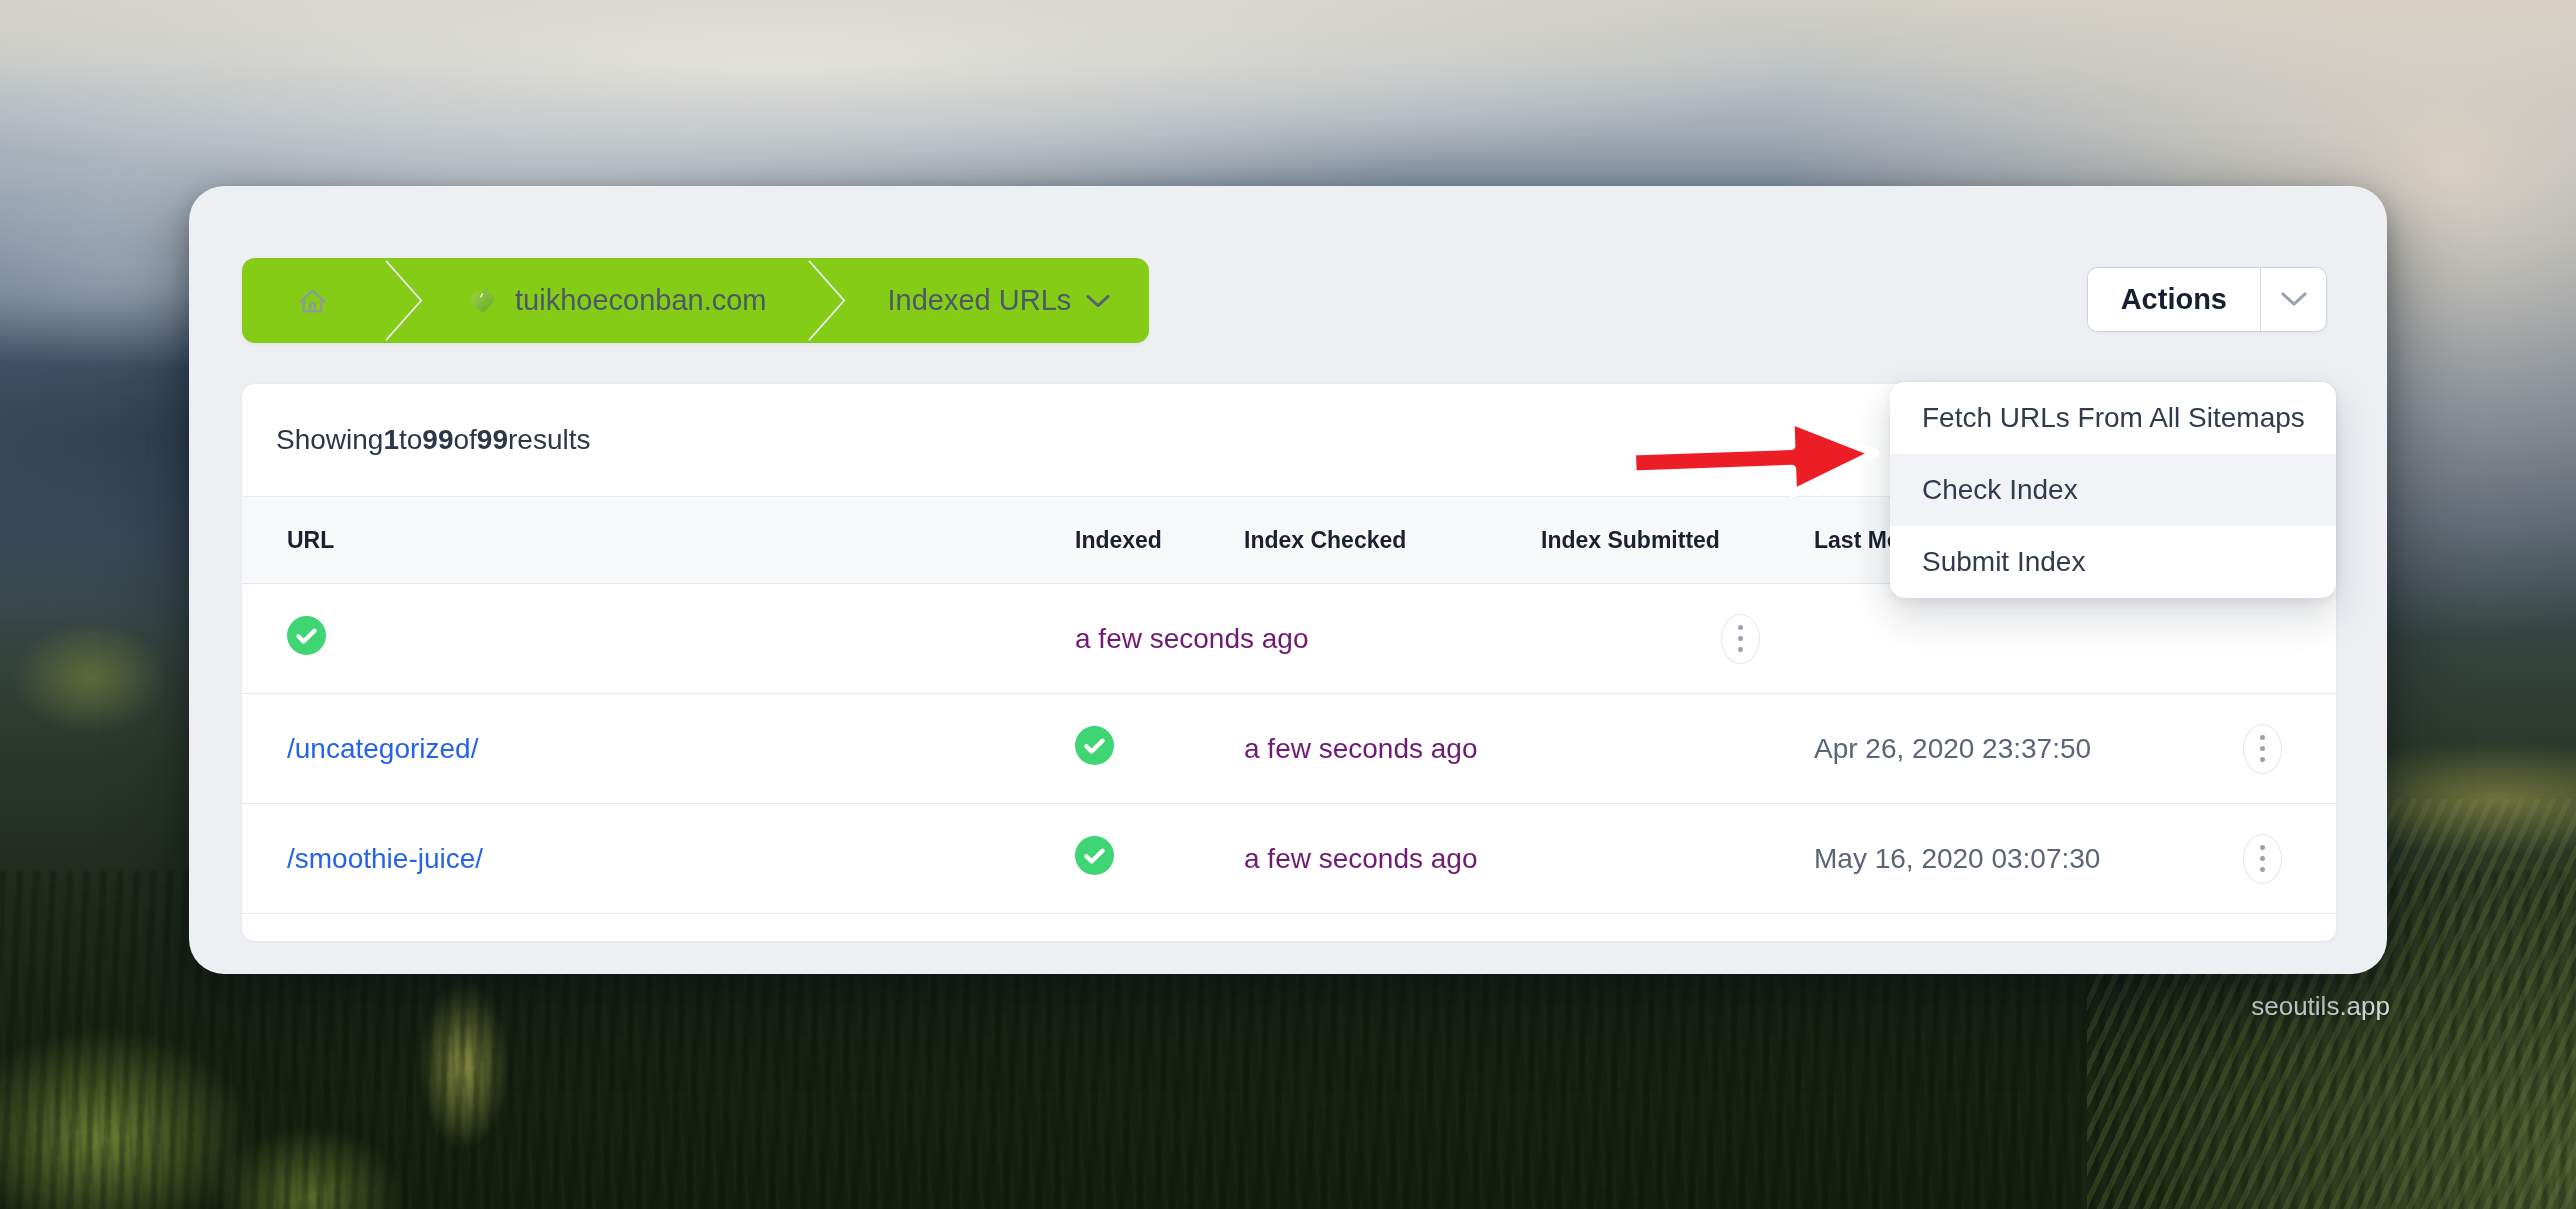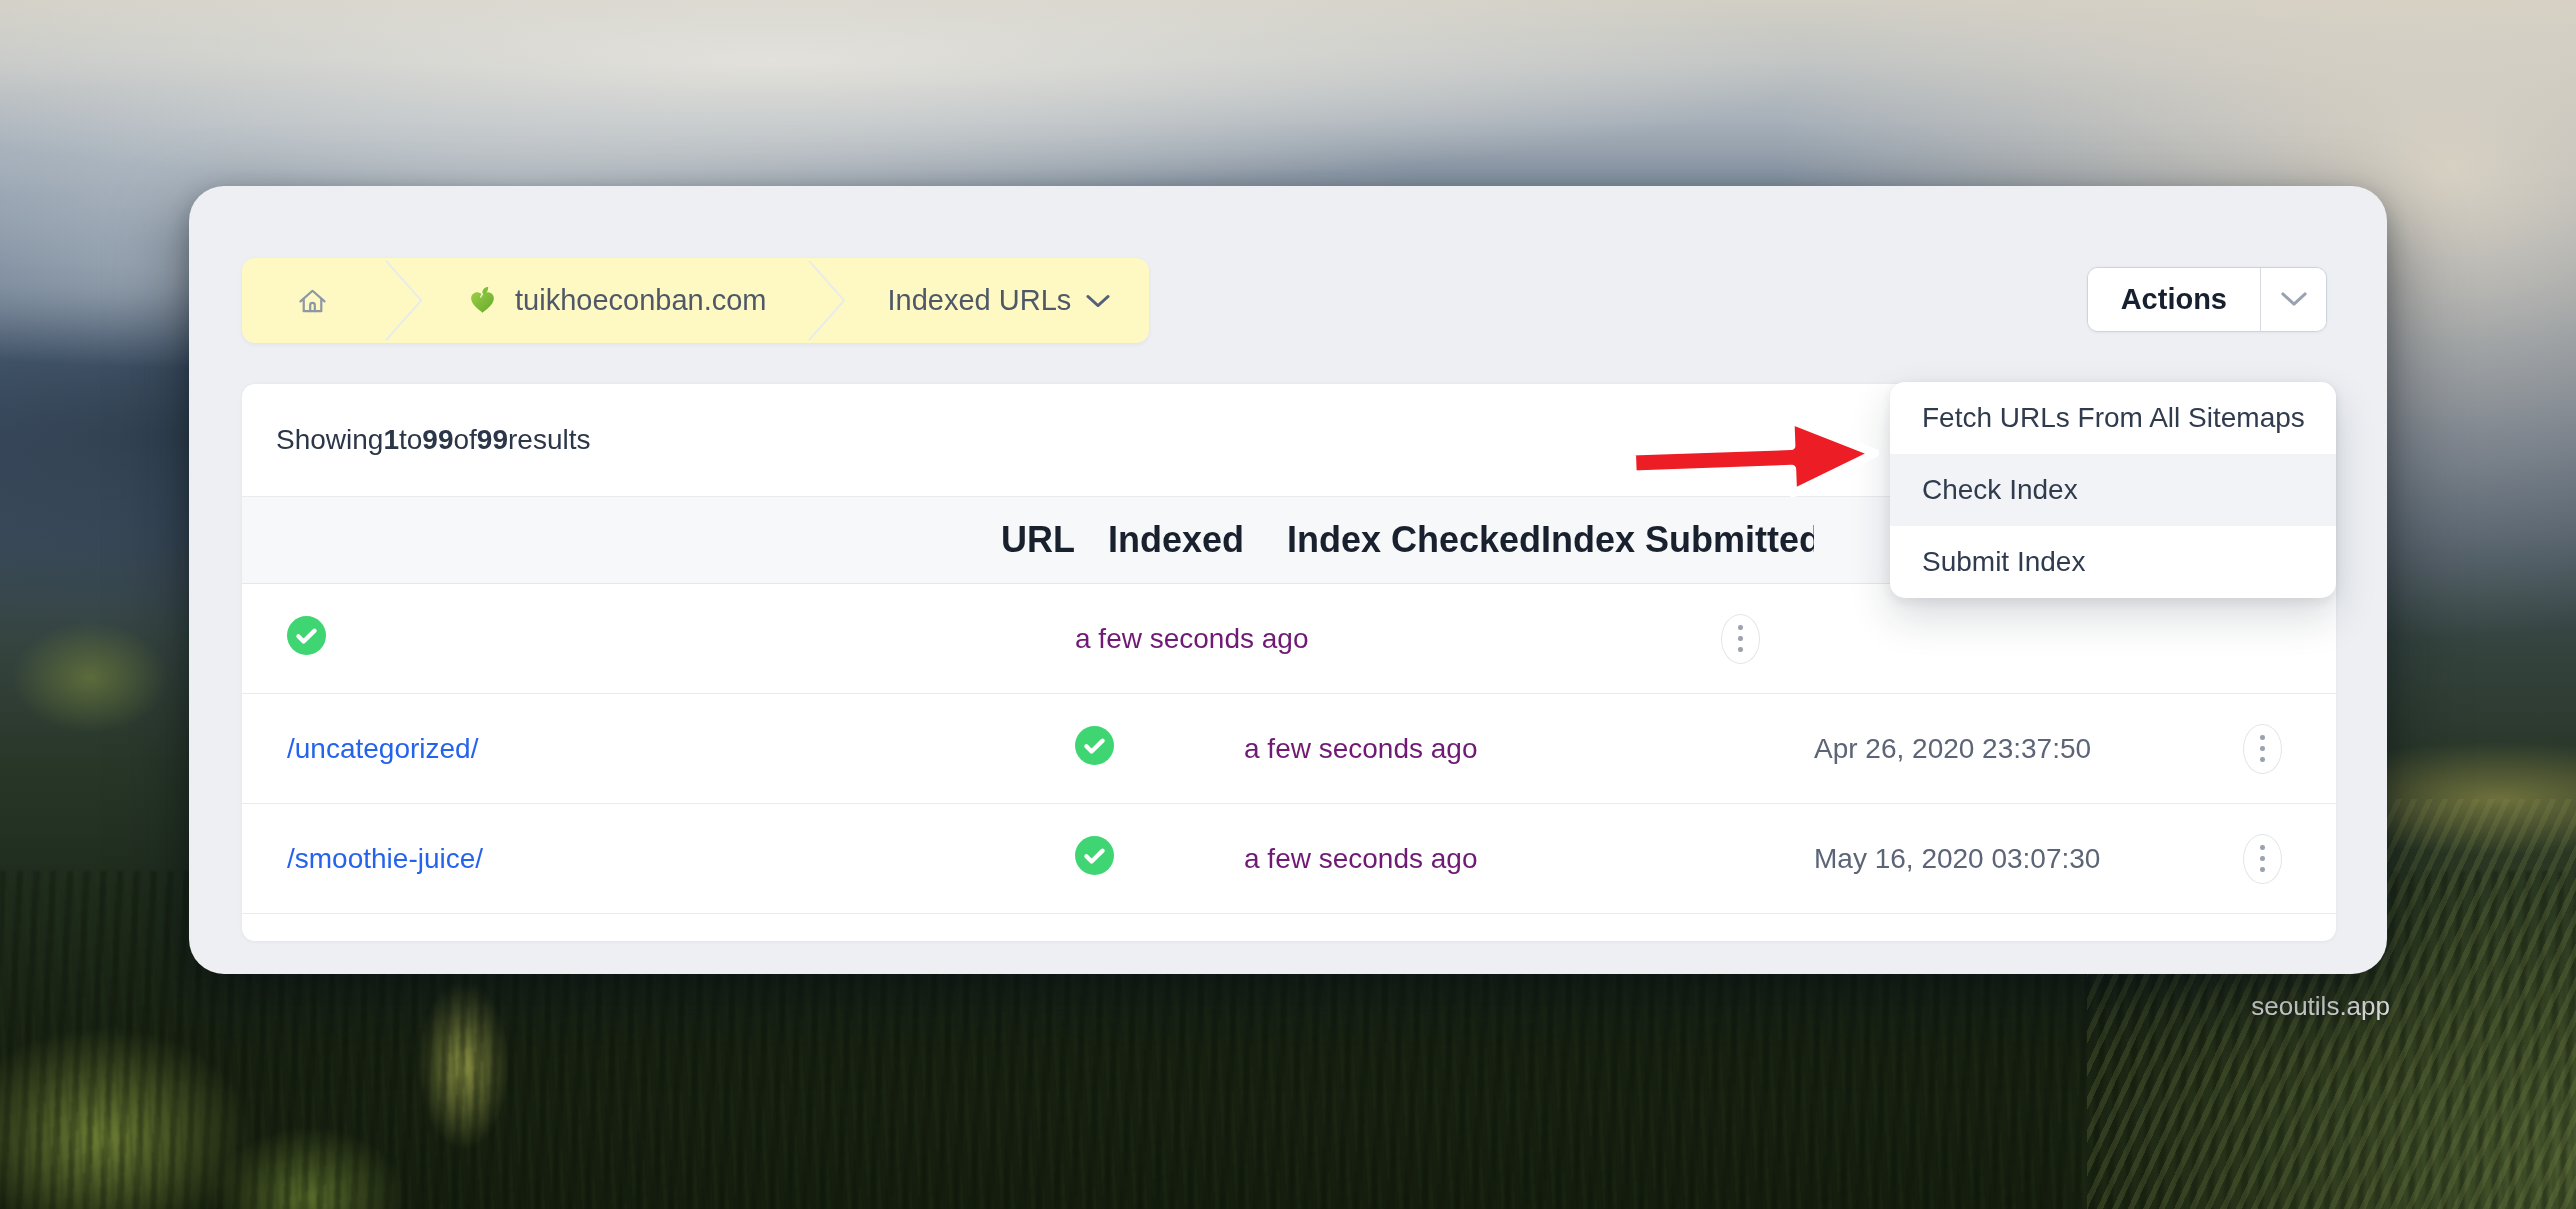--- a/index.html
+++ b/index.html
@@ -35,21 +35,21 @@
   .watermark{position:absolute;top:991px;right:186px;font-size:26px;
     color:rgba(248,250,252,.95);text-shadow:0 0.9px 5.6px rgba(0,0,0,.4);z-index:5;}
 
   
   .app-card{position:absolute;left:189px;top:186px;width:2198px;height:788px;
     background:#edeff3;border-radius:35px;overflow:hidden;z-index:10;
     box-shadow:0 28px 74px rgba(8,14,20,.5),0 7.4px 22px rgba(8,14,20,.25);}
 
   
   .breadcrumb{position:absolute;left:53px;top:72px;height:85px;display:inline-flex;
-    align-items:stretch;background:#fef9c3;border-radius:13px;overflow:hidden;
+    align-items:stretch;background:#84cc16;border-radius:13px;overflow:hidden;
     box-shadow:0 1.9px 4.6px rgba(20,30,50,.05);}
   .crumb{display:flex;align-items:center;gap:15px;padding:0 39px;cursor:pointer;
     font-size:29px;font-weight:500;color:#4e5869;white-space:nowrap;}
   .crumb.home{padding:0 52px;}
   .sep{flex:0 0 auto;height:85px;}
 
   
   .actions{position:absolute;top:81px;right:60px;height:63px;display:flex;
     background:#fff;border:1.9px solid #ced4db;border-radius:11px;overflow:hidden;
     box-shadow:0 0.9px 2.8px rgba(20,30,50,.05);}
@@ -62,21 +62,21 @@
   
   .table-card{position:absolute;left:53px;top:198px;width:2094px;height:557px;
     background:#fff;border-radius:13px;overflow:hidden;
     box-shadow:0 0.9px 3.7px rgba(20,30,50,.05);}
   .toolbar{height:112px;border-bottom:1.9px solid #e9ebef;display:flex;align-items:center;
     padding-left:34px;font-size:28px;color:#2b3648;}
   .toolbar b{font-weight:700;}
   .grid-row{display:grid;grid-template-columns:788px 169px 297px 273px 427px 1fr;
     align-items:center;padding-left:45px;}
   .thead{height:86px;background:#f7f8fa;border-bottom:1.9px solid #e4e7ec;}
-  .th{font-size:36px;font-weight:700;color:#1a212e;white-space:nowrap;overflow:hidden;text-align:right;}
+  .th{font-size:23px;font-weight:700;color:#1a212e;white-space:nowrap;overflow:hidden;}
   .trow{height:109px;border-bottom:1.9px solid #e9ebef;background:#fff;font-size:28px;}
   .td{white-space:nowrap;}
   .td.url a{color:#2563eb;text-decoration:none;cursor:pointer;}
   .td.checked{color:#701a75;}
   .td.submitted{color:#4c5768;}
   .td.modified{color:#5b6577;}
   .badge{display:inline-flex;width:39px;height:39px;}
   .rowactions{display:flex;justify-content:flex-end;padding-right:54px;}
   .kebab{width:39px;height:50px;border-radius:50%;border:1.9px solid #e2e5ea;background:#fff;
     display:flex;flex-direction:column;align-items:center;justify-content:center;gap:6.5px;cursor:pointer;}

